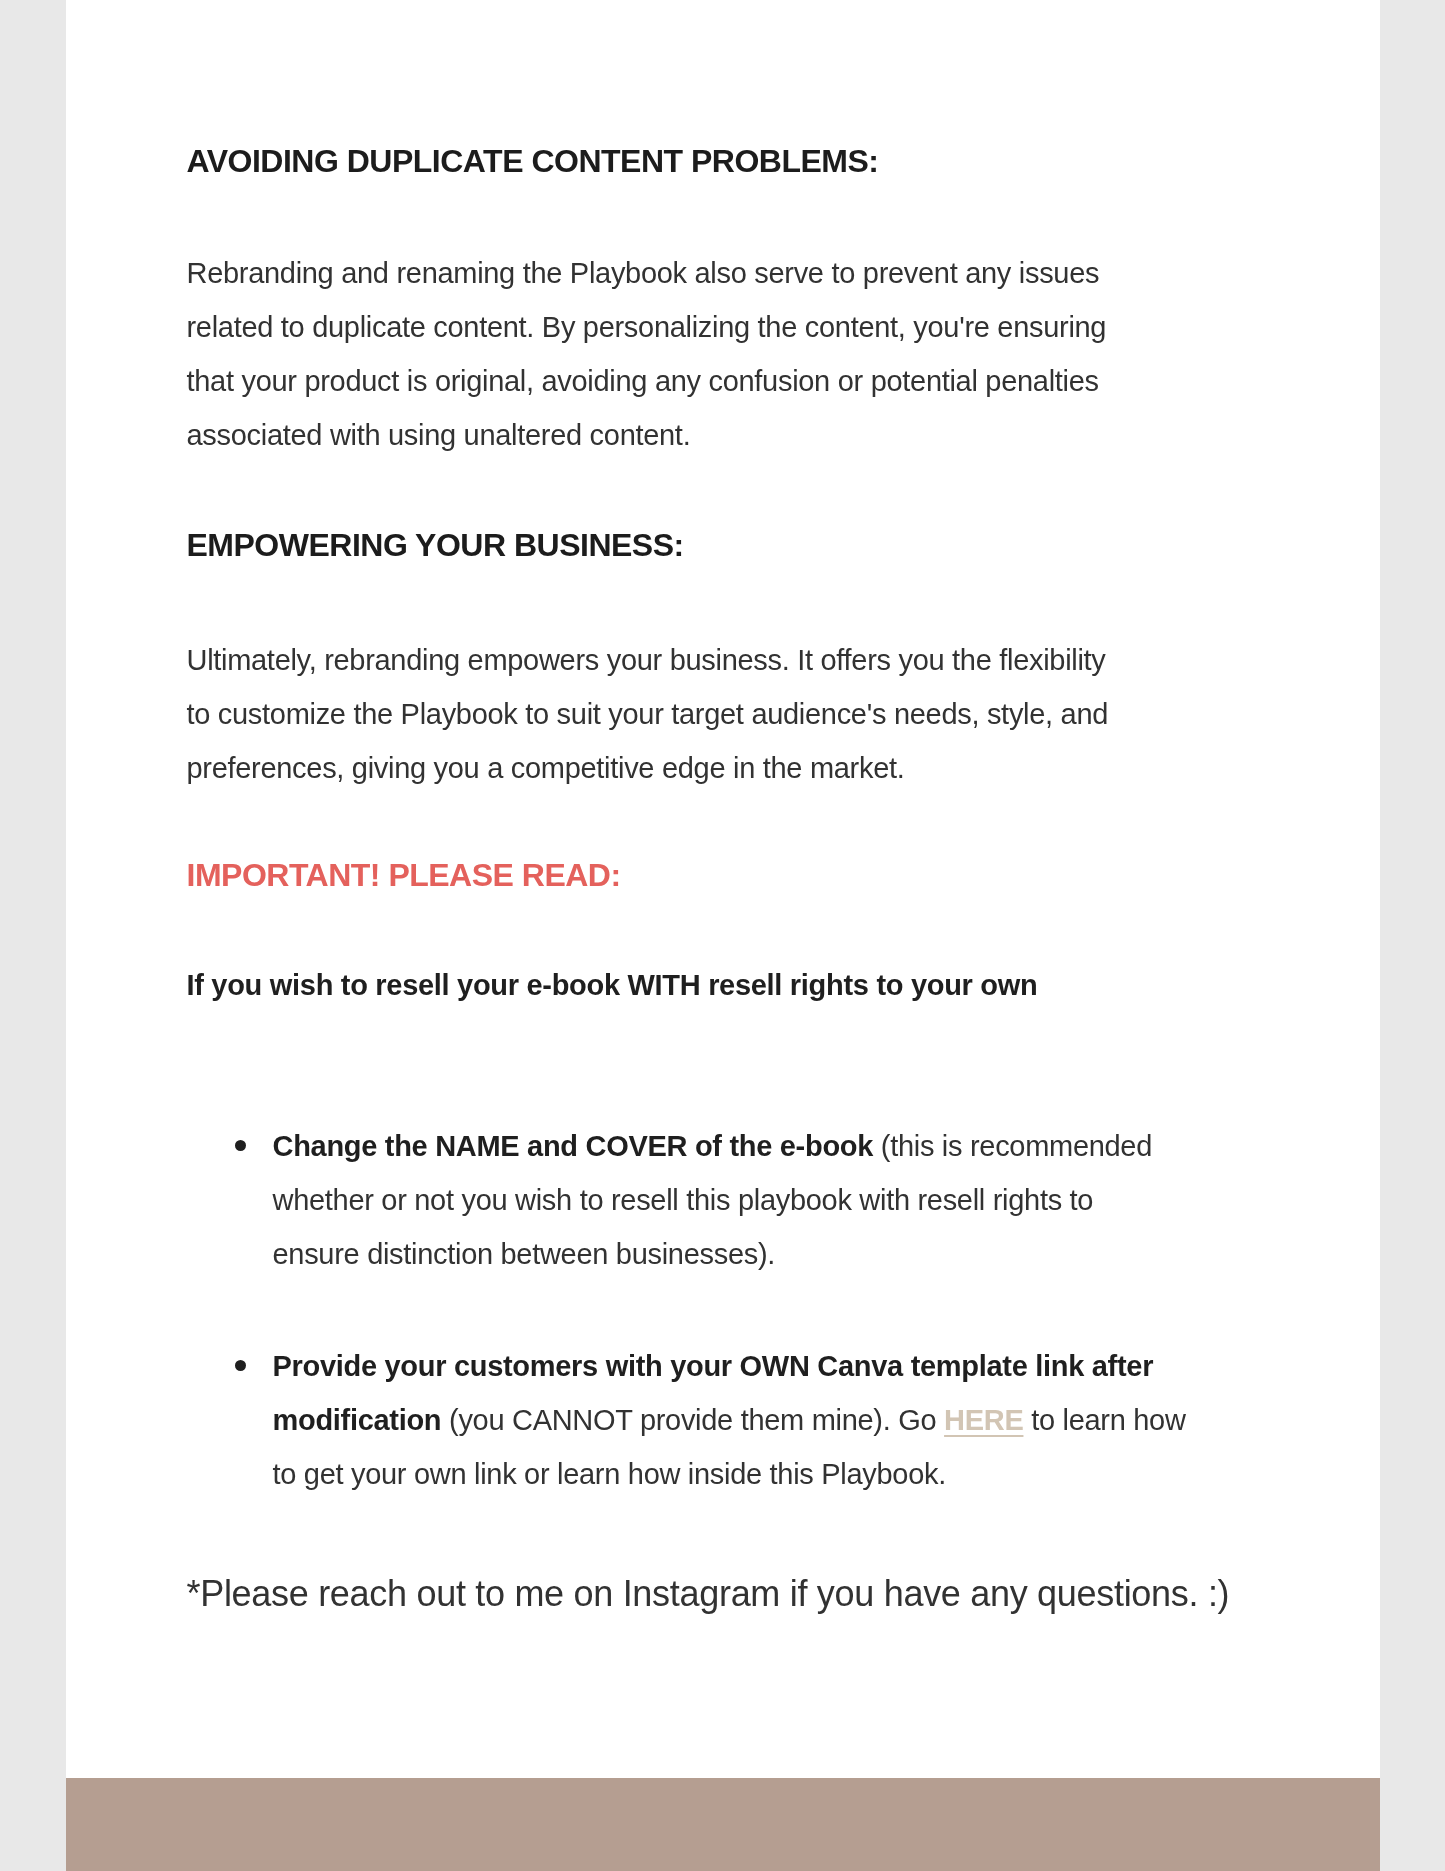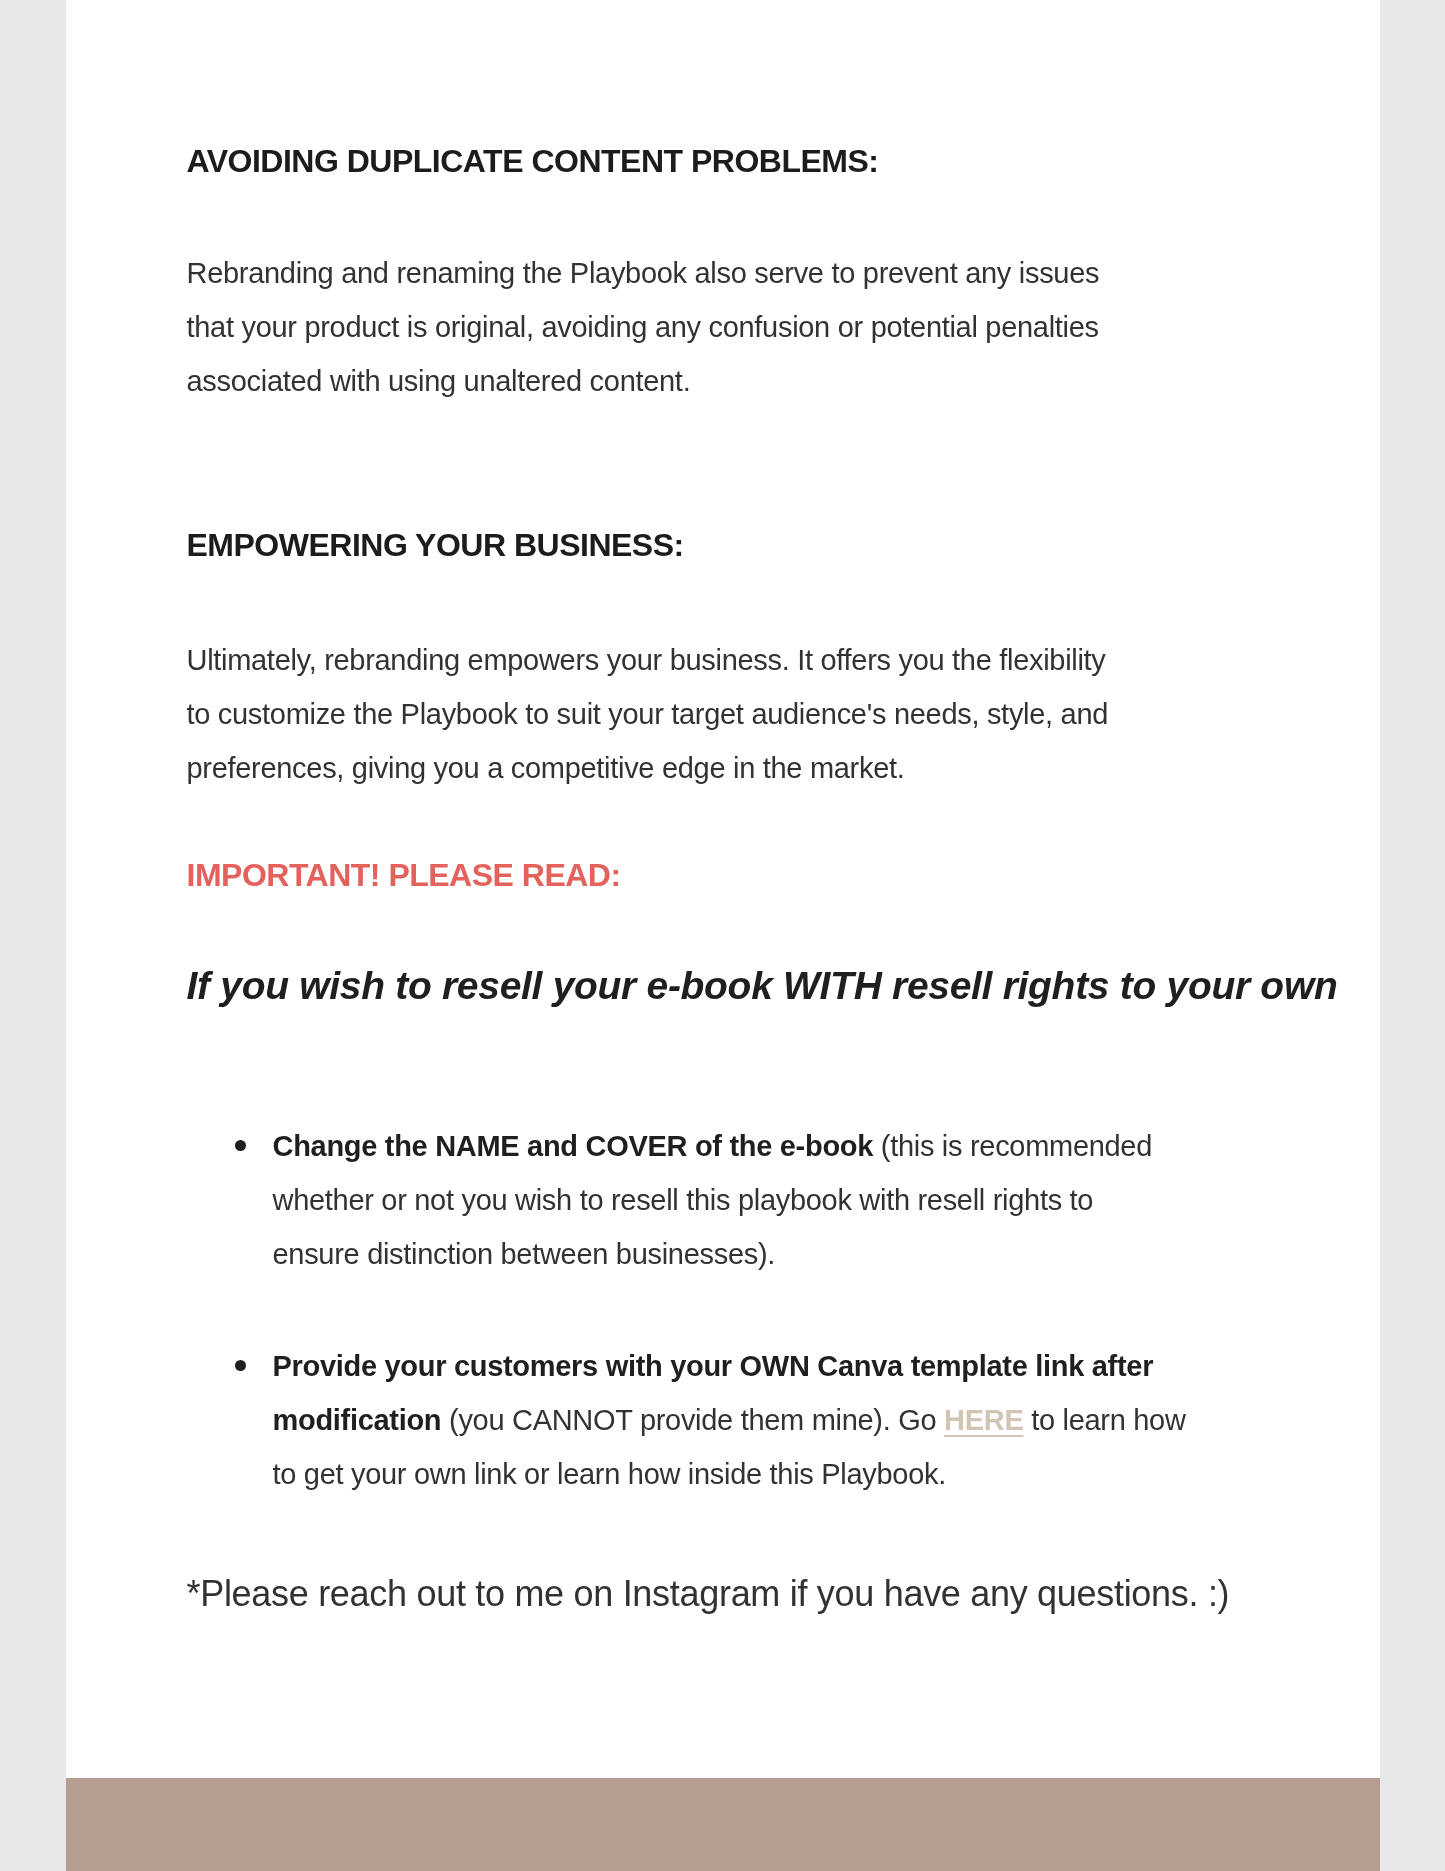--- a/index.html
+++ b/index.html
@@ -39,25 +39,24 @@
     letter-spacing: -0.3px;
     color: #323232;
     line-height: 54px;
     white-space: nowrap;
   }
   .body-line b, .bold-line {
     font-weight: 700;
     color: #1f1f1f;
   }
   .bold-line {
-    font-size: 39px;
+    font-size: 29px;
     letter-spacing: -0.3px;
     line-height: 55px;
     white-space: nowrap;
-    font-style: italic;
   }
   .bullet-item {
     position: absolute;
     left: 0;
     padding-left: 86px;
   }
   .bullet-dot {
     position: absolute;
     left: 48px;
     top: 21px;
@@ -94,20 +93,21 @@
 </head>
 <body>
 
 <div class="page">
   <div class="content">
 
     <div class="heading" style="top:141px;">AVOIDING DUPLICATE CONTENT PROBLEMS:</div>
 
     <div class="para" style="top:246px;">
       <div class="body-line">Rebranding and renaming the Playbook also serve to prevent any issues</div>
+      <div class="body-line">related to duplicate content. By personalizing the content, you're ensuring</div>
       <div class="body-line">that your product is original, avoiding any confusion or potential penalties</div>
       <div class="body-line">associated with using unaltered content.</div>
     </div>
 
     <div class="heading" style="top:525px;">EMPOWERING YOUR BUSINESS:</div>
 
     <div class="para" style="top:633px;">
       <div class="body-line">Ultimately, rebranding empowers your business. It offers you the flexibility</div>
       <div class="body-line">to customize the Playbook to suit your target audience's needs, style, and</div>
       <div class="body-line">preferences, giving you a competitive edge in the market.</div>

